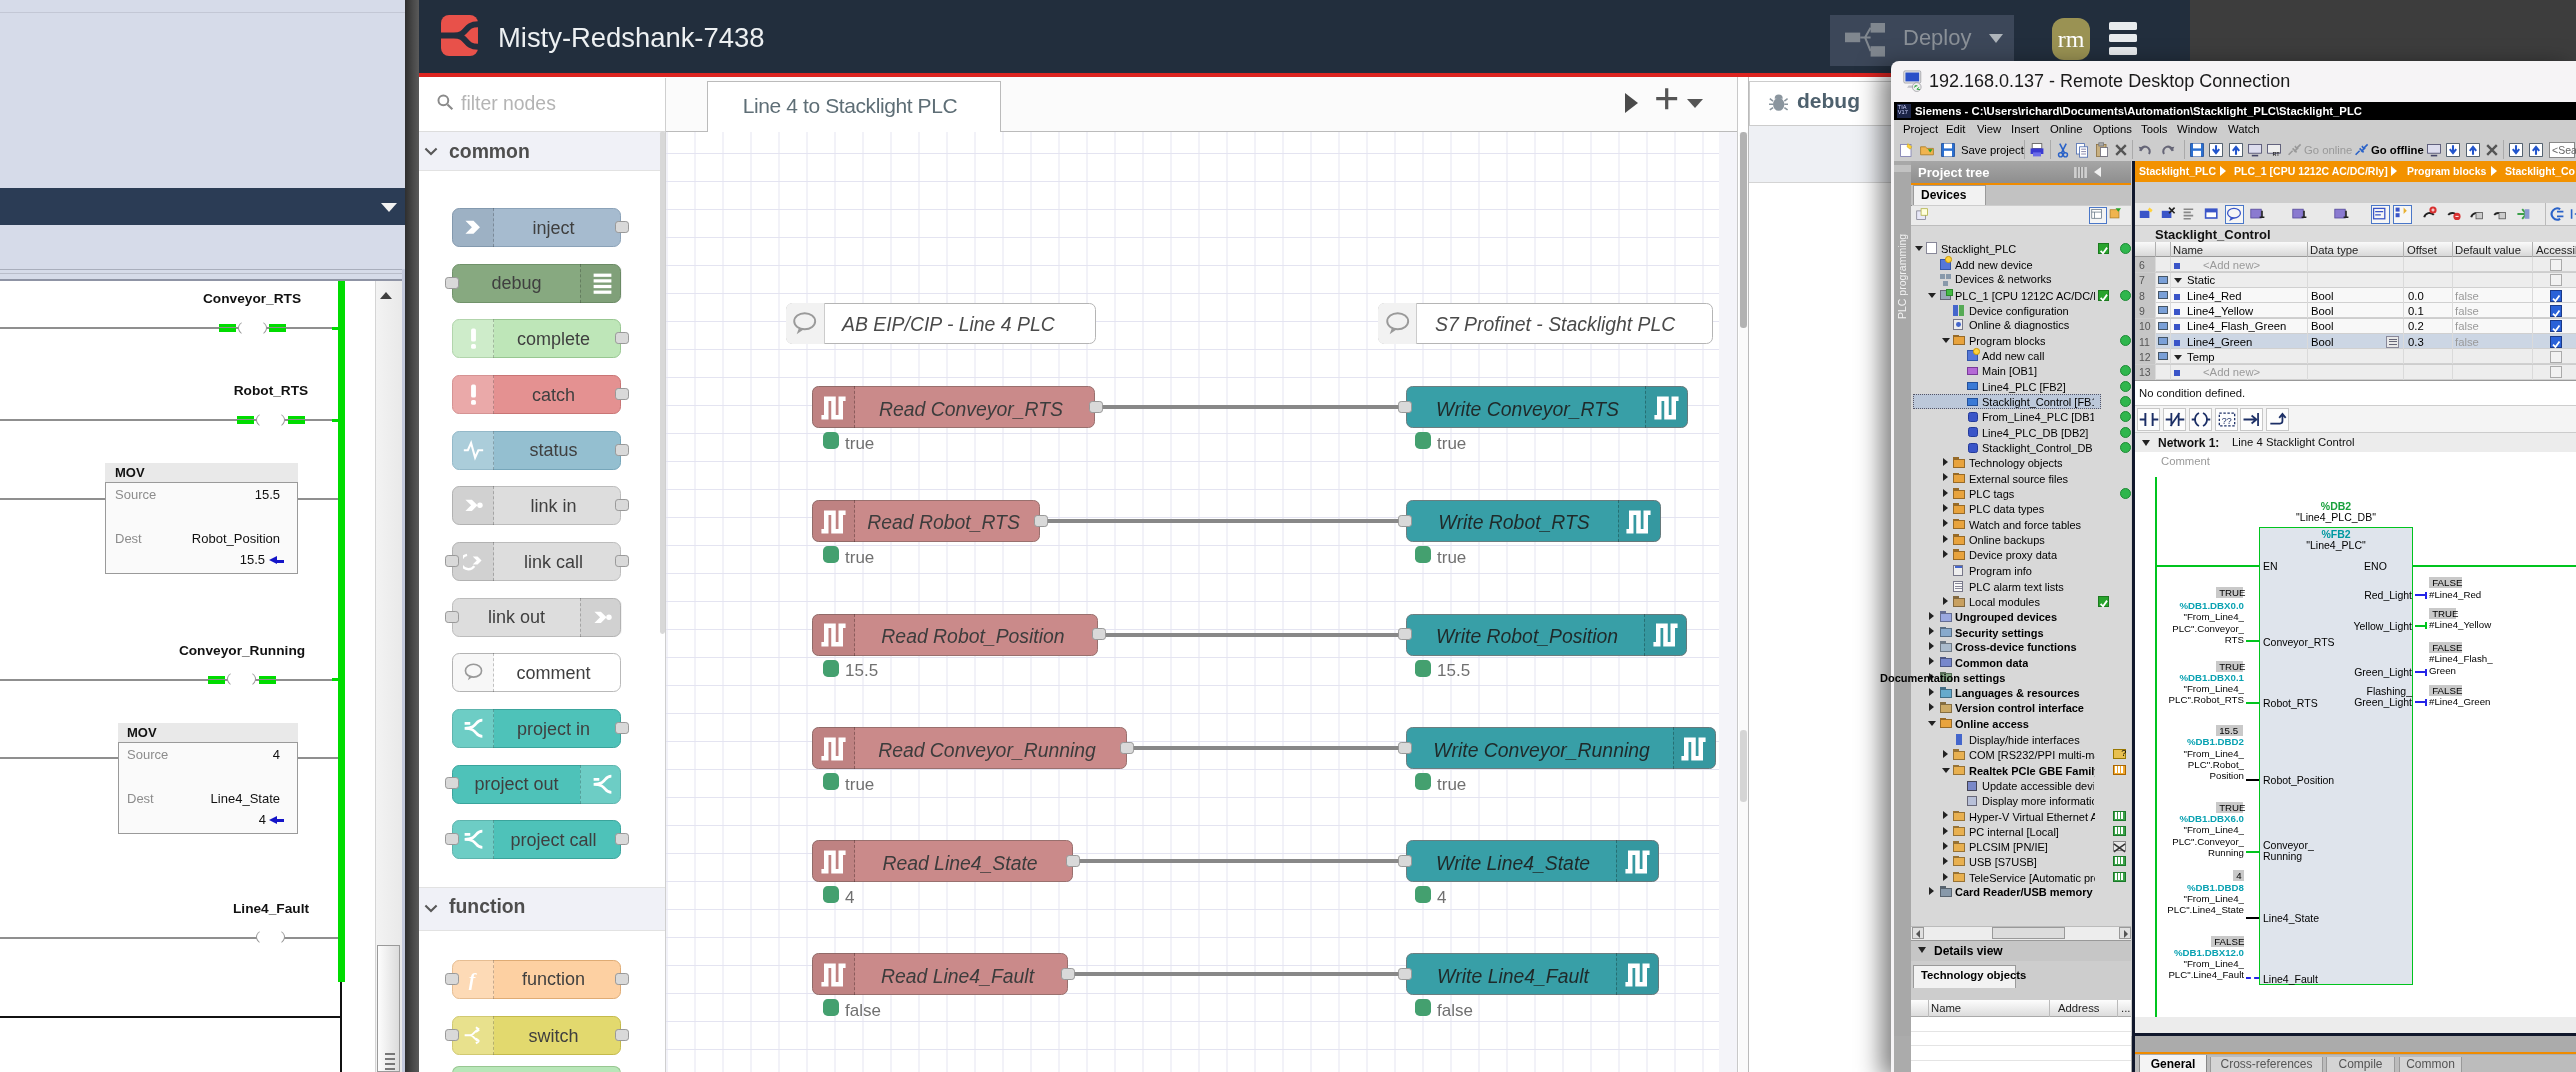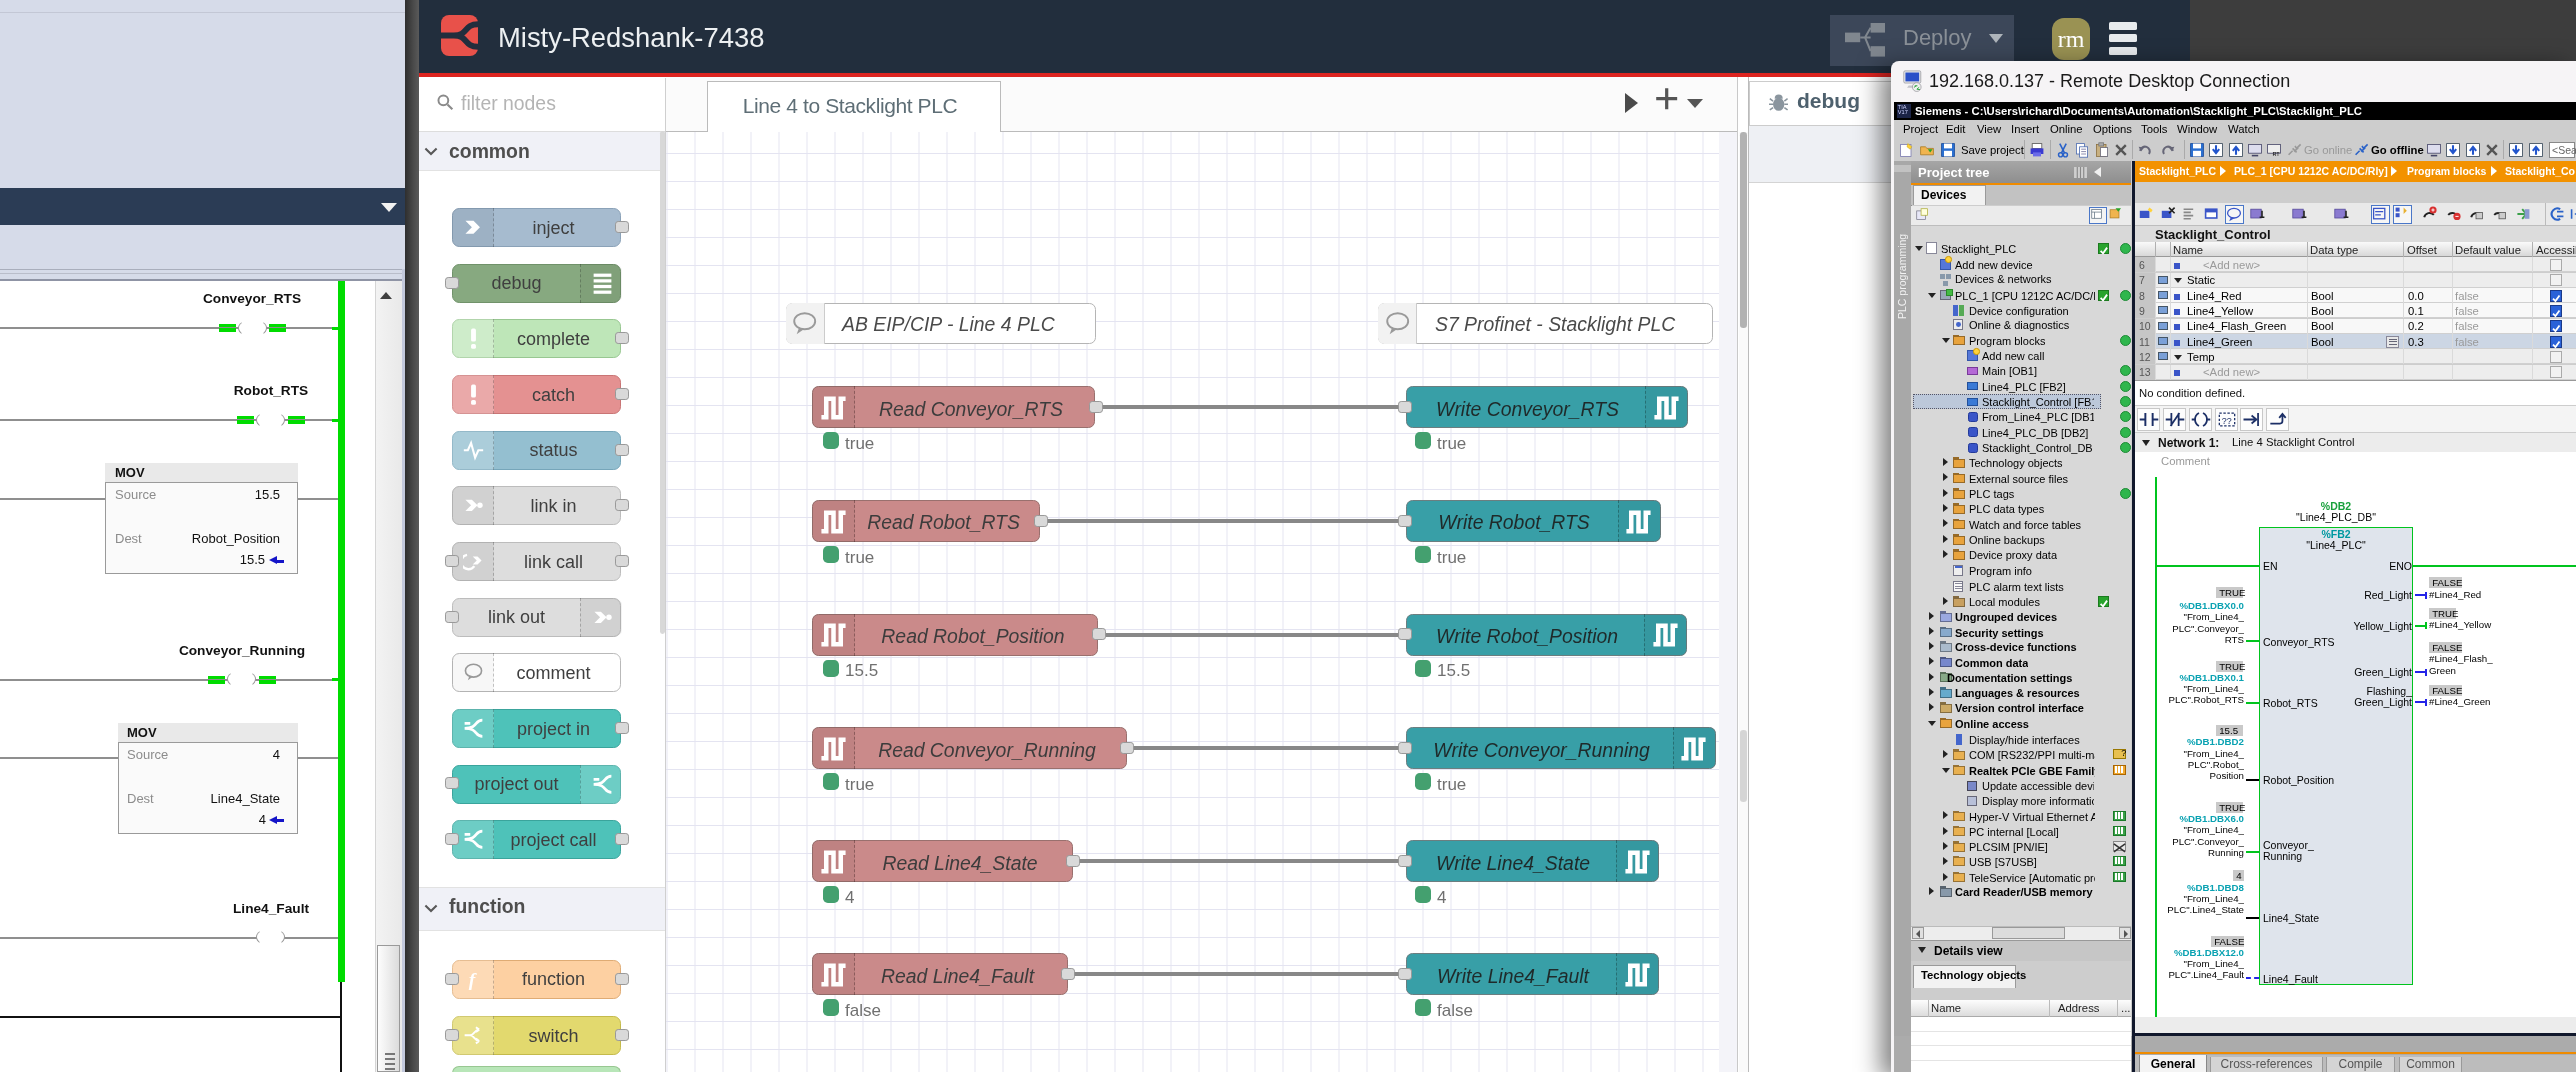--- a/index.html
+++ b/index.html
@@ -675,21 +675,21 @@
 <div style="position:absolute;left:1940px;top:643px;width:12px;height:9px;background:#aabbcc;border:0.8px solid rgba(0,0,0,0.35);"></div>
 <div style="position:absolute;left:1940px;top:641px;width:5.6px;height:2.4px;background:#aabbcc;border:0.8px solid rgba(0,0,0,0.35);"></div>
 <div style="position:absolute;left:1955px;top:641px;white-space:nowrap;font-size:11px;color:#000;font-weight:bold; max-width:140px;overflow:hidden;">Cross-device functions</div>
 <div style="position:absolute;left:1929px;top:657px;width:0px;height:0px;border-top:4px solid transparent;border-bottom:4px solid transparent;border-left:5.6px solid #222;"></div>
 <div style="position:absolute;left:1940px;top:658px;width:12px;height:9px;background:#7788cc;border:0.8px solid rgba(0,0,0,0.35);"></div>
 <div style="position:absolute;left:1940px;top:657px;width:5.6px;height:2.4px;background:#7788cc;border:0.8px solid rgba(0,0,0,0.35);"></div>
 <div style="position:absolute;left:1955px;top:657px;white-space:nowrap;font-size:11px;color:#000;font-weight:bold; max-width:140px;overflow:hidden;">Common data</div>
 <div style="position:absolute;left:1929px;top:673px;width:0px;height:0px;border-top:4px solid transparent;border-bottom:4px solid transparent;border-left:5.6px solid #222;"></div>
 <div style="position:absolute;left:1940px;top:673px;width:12px;height:9px;background:#88aa88;border:0.8px solid rgba(0,0,0,0.35);"></div>
 <div style="position:absolute;left:1940px;top:672px;width:5.6px;height:2.4px;background:#88aa88;border:0.8px solid rgba(0,0,0,0.35);"></div>
-<div style="position:absolute;left:1947px;top:672px;white-space:nowrap;font-size:11px;color:#000;font-weight:bold; max-width:140px;overflow:hidden;">Documentation settings</div>
+<div style="position:absolute;left:1880px;top:672px;white-space:nowrap;font-size:11px;color:#000;font-weight:bold; max-width:140px;overflow:hidden;">Documentation settings</div>
 <div style="position:absolute;left:1929px;top:688px;width:0px;height:0px;border-top:4px solid transparent;border-bottom:4px solid transparent;border-left:5.6px solid #222;"></div>
 <div style="position:absolute;left:1940px;top:689px;width:12px;height:9px;background:#66aacc;border:0.8px solid rgba(0,0,0,0.35);"></div>
 <div style="position:absolute;left:1940px;top:687px;width:5.6px;height:2.4px;background:#66aacc;border:0.8px solid rgba(0,0,0,0.35);"></div>
 <div style="position:absolute;left:1955px;top:687px;white-space:nowrap;font-size:11px;color:#000;font-weight:bold; max-width:140px;overflow:hidden;">Languages &amp; resources</div>
 <div style="position:absolute;left:1929px;top:703px;width:0px;height:0px;border-top:4px solid transparent;border-bottom:4px solid transparent;border-left:5.6px solid #222;"></div>
 <div style="position:absolute;left:1940px;top:704px;width:12px;height:9px;background:#ccaa66;border:0.8px solid rgba(0,0,0,0.35);"></div>
 <div style="position:absolute;left:1940px;top:702px;width:5.6px;height:2.4px;background:#ccaa66;border:0.8px solid rgba(0,0,0,0.35);"></div>
 <div style="position:absolute;left:1955px;top:702px;white-space:nowrap;font-size:11px;color:#000;font-weight:bold; max-width:140px;overflow:hidden;">Version control interface</div>
 <div style="position:absolute;left:1928px;top:721px;width:0px;height:0px;border-left:4px solid transparent;border-right:4px solid transparent;border-top:5.6px solid #222;"></div>
 <div style="position:absolute;left:1940px;top:719px;width:12px;height:9px;background:#e8a33d;border:0.8px solid rgba(0,0,0,0.35);"></div>
@@ -1032,21 +1032,21 @@
 <div style="position:absolute;left:2135px;top:452px;width:441px;height:18px;background:#fff;"></div>
 <div style="position:absolute;left:2161px;top:455px;white-space:nowrap;font-size:11.3px;color:#9a9a9a;">Comment</div>
 <div style="position:absolute;left:2135px;top:470px;width:441px;height:547px;background:#fff;"></div>
 <div style="position:absolute;left:2155px;top:477px;width:2px;height:540px;background:#00c41e;"></div>
 <div style="position:absolute;left:2155px;top:565px;width:104px;height:2px;background:#00c41e;"></div>
 <div style="position:absolute;left:2413px;top:565px;width:163px;height:2px;background:#00c41e;"></div>
 <div style="position:absolute;left:2259px;top:527px;width:154px;height:458px;background:#dfe4ec;border:1.6px solid #00c41e;"></div>
 <div style="position:absolute;left:2259px;top:528px;white-space:nowrap;left:2259px;width:154px;text-align:center;font-size:10.5px;font-weight:bold;color:#0098a0;">%FB2</div>
 <div style="position:absolute;left:2259px;top:539px;white-space:nowrap;left:2259px;width:154px;text-align:center;font-size:10.5px;color:#000;">"Line4_PLC"</div>
 <div style="position:absolute;left:2263px;top:560px;white-space:nowrap;font-size:10.5px;color:#000;">EN</div>
-<div style="position:absolute;left:2339px;top:560px;white-space:nowrap;left:2339px;width:73px;text-align:right;font-size:10.5px;color:#000;">ENO</div>
+<div style="position:absolute;left:2339px;top:560px;white-space:nowrap;left:2339px;width:73px;text-align:center;font-size:10.5px;color:#000;">ENO</div>
 <div style="position:absolute;left:2259px;top:500px;white-space:nowrap;left:2259px;width:154px;text-align:center;font-size:10.5px;font-weight:bold;color:#18a03c;">%DB2</div>
 <div style="position:absolute;left:2259px;top:511px;white-space:nowrap;left:2259px;width:154px;text-align:center;font-size:10.5px;color:#000;">"Line4_PLC_DB"</div>
 <div style="position:absolute;left:2263px;top:636px;white-space:nowrap;font-size:10.5px;color:#000;">Conveyor_RTS</div>
 <div style="position:absolute;left:2263px;top:697px;white-space:nowrap;font-size:10.5px;color:#000;">Robot_RTS</div>
 <div style="position:absolute;left:2263px;top:774px;white-space:nowrap;font-size:10.5px;color:#000;">Robot_Position</div>
 <div style="position:absolute;left:2263px;top:839px;white-space:nowrap;font-size:10.5px;color:#000;">Conveyor_</div>
 <div style="position:absolute;left:2263px;top:850px;white-space:nowrap;font-size:10.5px;color:#000;">Running</div>
 <div style="position:absolute;left:2263px;top:912px;white-space:nowrap;font-size:10.5px;color:#000;">Line4_State</div>
 <div style="position:absolute;left:2263px;top:973px;white-space:nowrap;font-size:10.5px;color:#000;">Line4_Fault</div>
 <div style="position:absolute;left:2339px;top:589px;white-space:nowrap;left:2339px;width:73px;text-align:right;font-size:10.5px;color:#000;">Red_Light</div>

